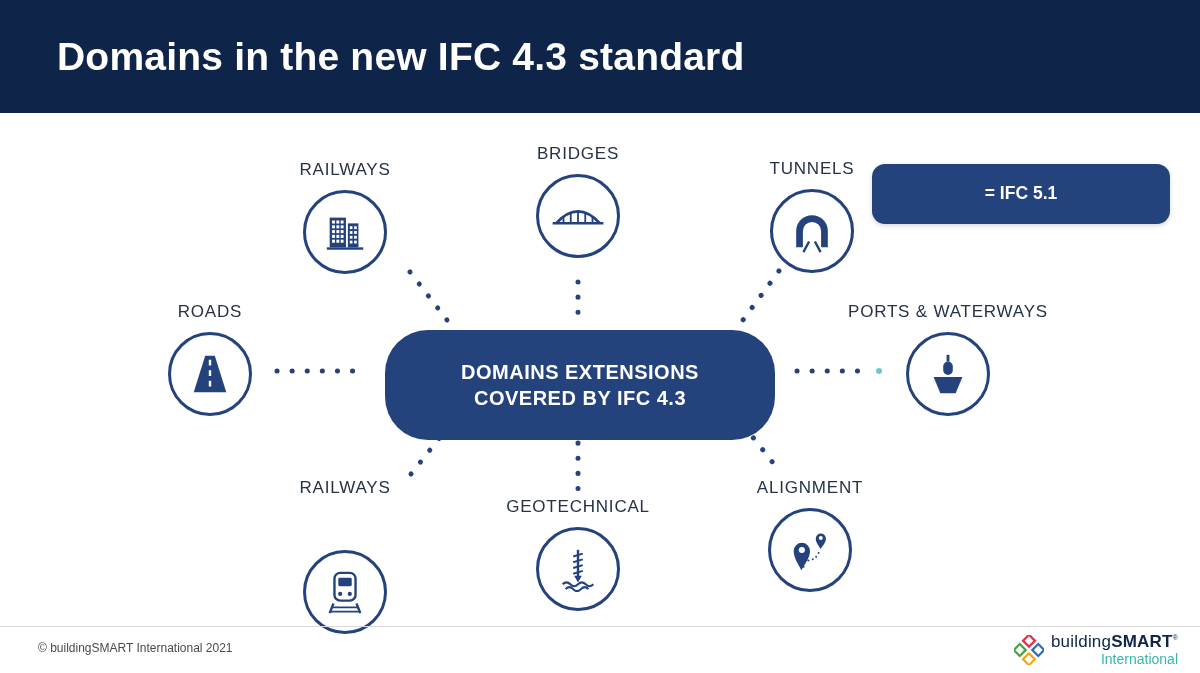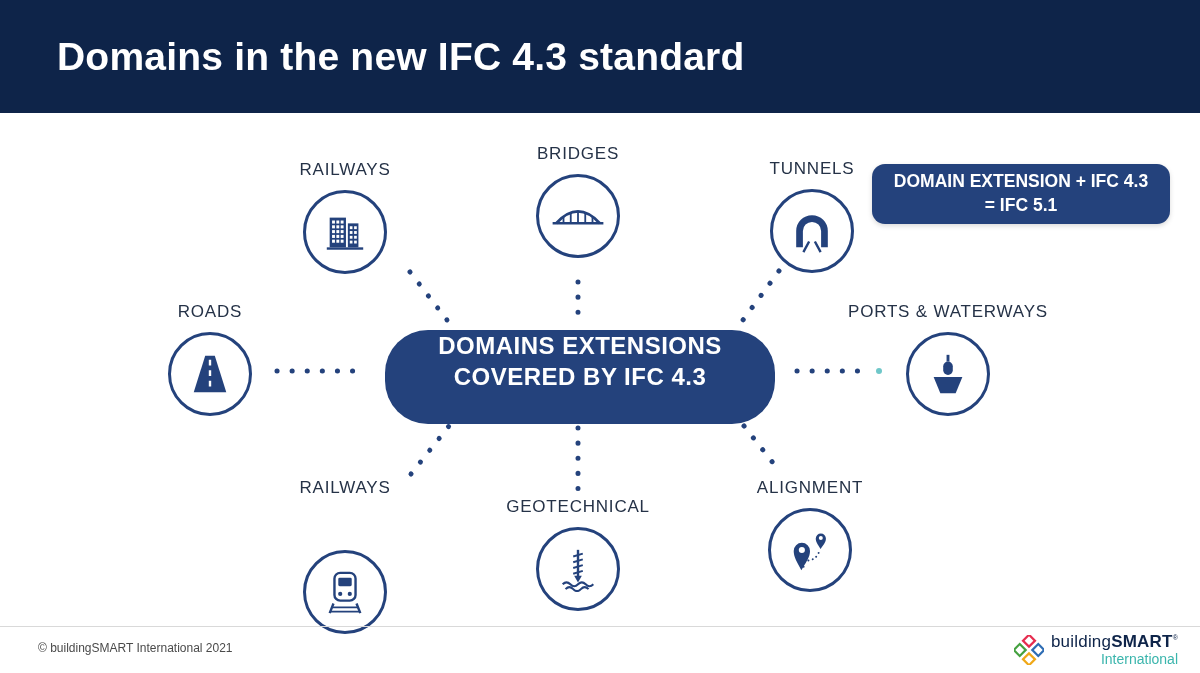--- a/index.html
+++ b/index.html
@@ -43,24 +43,24 @@
   .node-bridges      { left: 478px; top: 144px; }
   .node-tunnels      { left: 712px; top: 159px; }
   .node-roads        { left: 110px; top: 302px; }
   .node-ports        { left: 848px; top: 302px; }
   .node-railways     { left: 245px; top: 478px; gap: 42px; }
   .node-geotechnical { left: 478px; top: 497px; }
   .node-alignment    { left: 710px; top: 478px; }
 
   
   .center-pill {
-    position: absolute; left: 385px; top: 330px; width: 390px; height: 94px;
+    position: absolute; left: 385px; top: 330px; width: 390px; height: 110px;
     background: var(--navy, #24427c); border-radius: 43px;
-    display: flex; flex-direction: column; align-items: center; justify-content: flex-start;
-    color: #ffffff; font-weight: 700; font-size: 24px; letter-spacing: 0.5px;
+    display: flex; flex-direction: column; align-items: center; justify-content: center;
+    color: #ffffff; font-weight: 700; font-size: 20px; letter-spacing: 0.5px;
     line-height: 1.3; text-align: center;
   }
 
   
   .callout {
     position: absolute; left: 872px; top: 164px; width: 298px; height: 60px;
     background: var(--navy, #24427c); border-radius: 13px;
     display: flex; flex-direction: column; align-items: center; justify-content: center;
     color: #ffffff; font-weight: 700; font-size: 17.5px; line-height: 1.35;
     text-align: center; box-shadow: 0 2px 5px rgba(0,0,0,0.15);
@@ -242,21 +242,20 @@
     </svg>
   </div>
 </div>
 
 <div class="center-pill">
   <span>DOMAINS EXTENSIONS</span>
   <span>COVERED BY IFC 4.3</span>
 </div>
 
 <div class="callout">
-  <span>DOMAIN EXTENSION + IFC 4.3</span>
   <span>= IFC 5.1</span>
 </div>
 
 <div class="footer-divider"></div>
 <div class="copyright">© buildingSMART International 2021</div>
 
 <div class="bsi-logo">
   <span class="mark">
     <svg width="30" height="30" viewBox="0 0 32 32">
       <g transform="rotate(45 16 16)">

